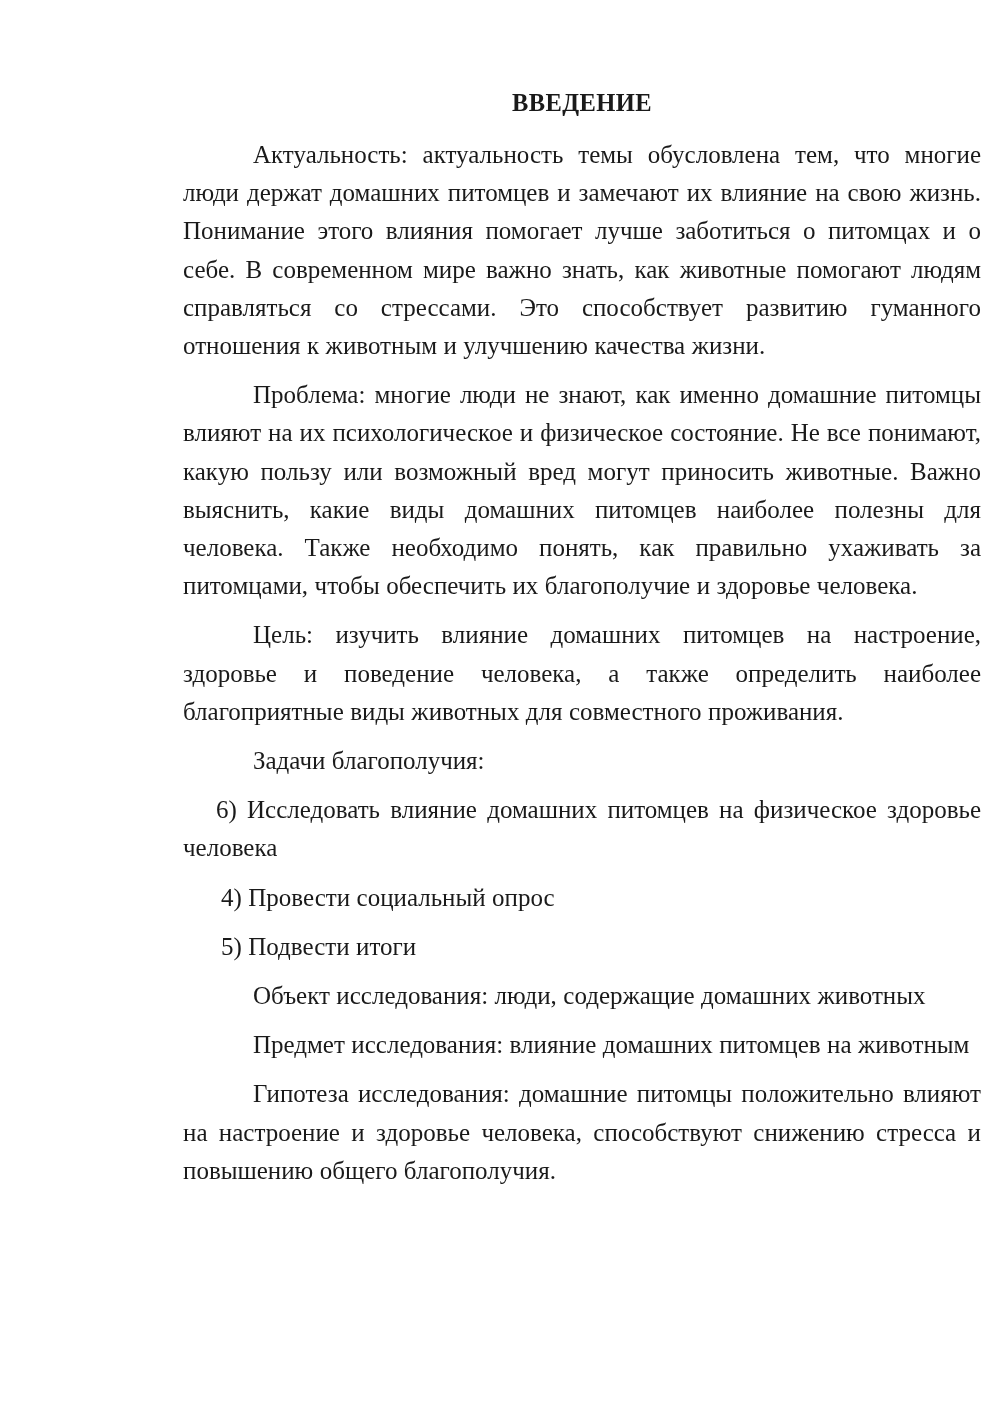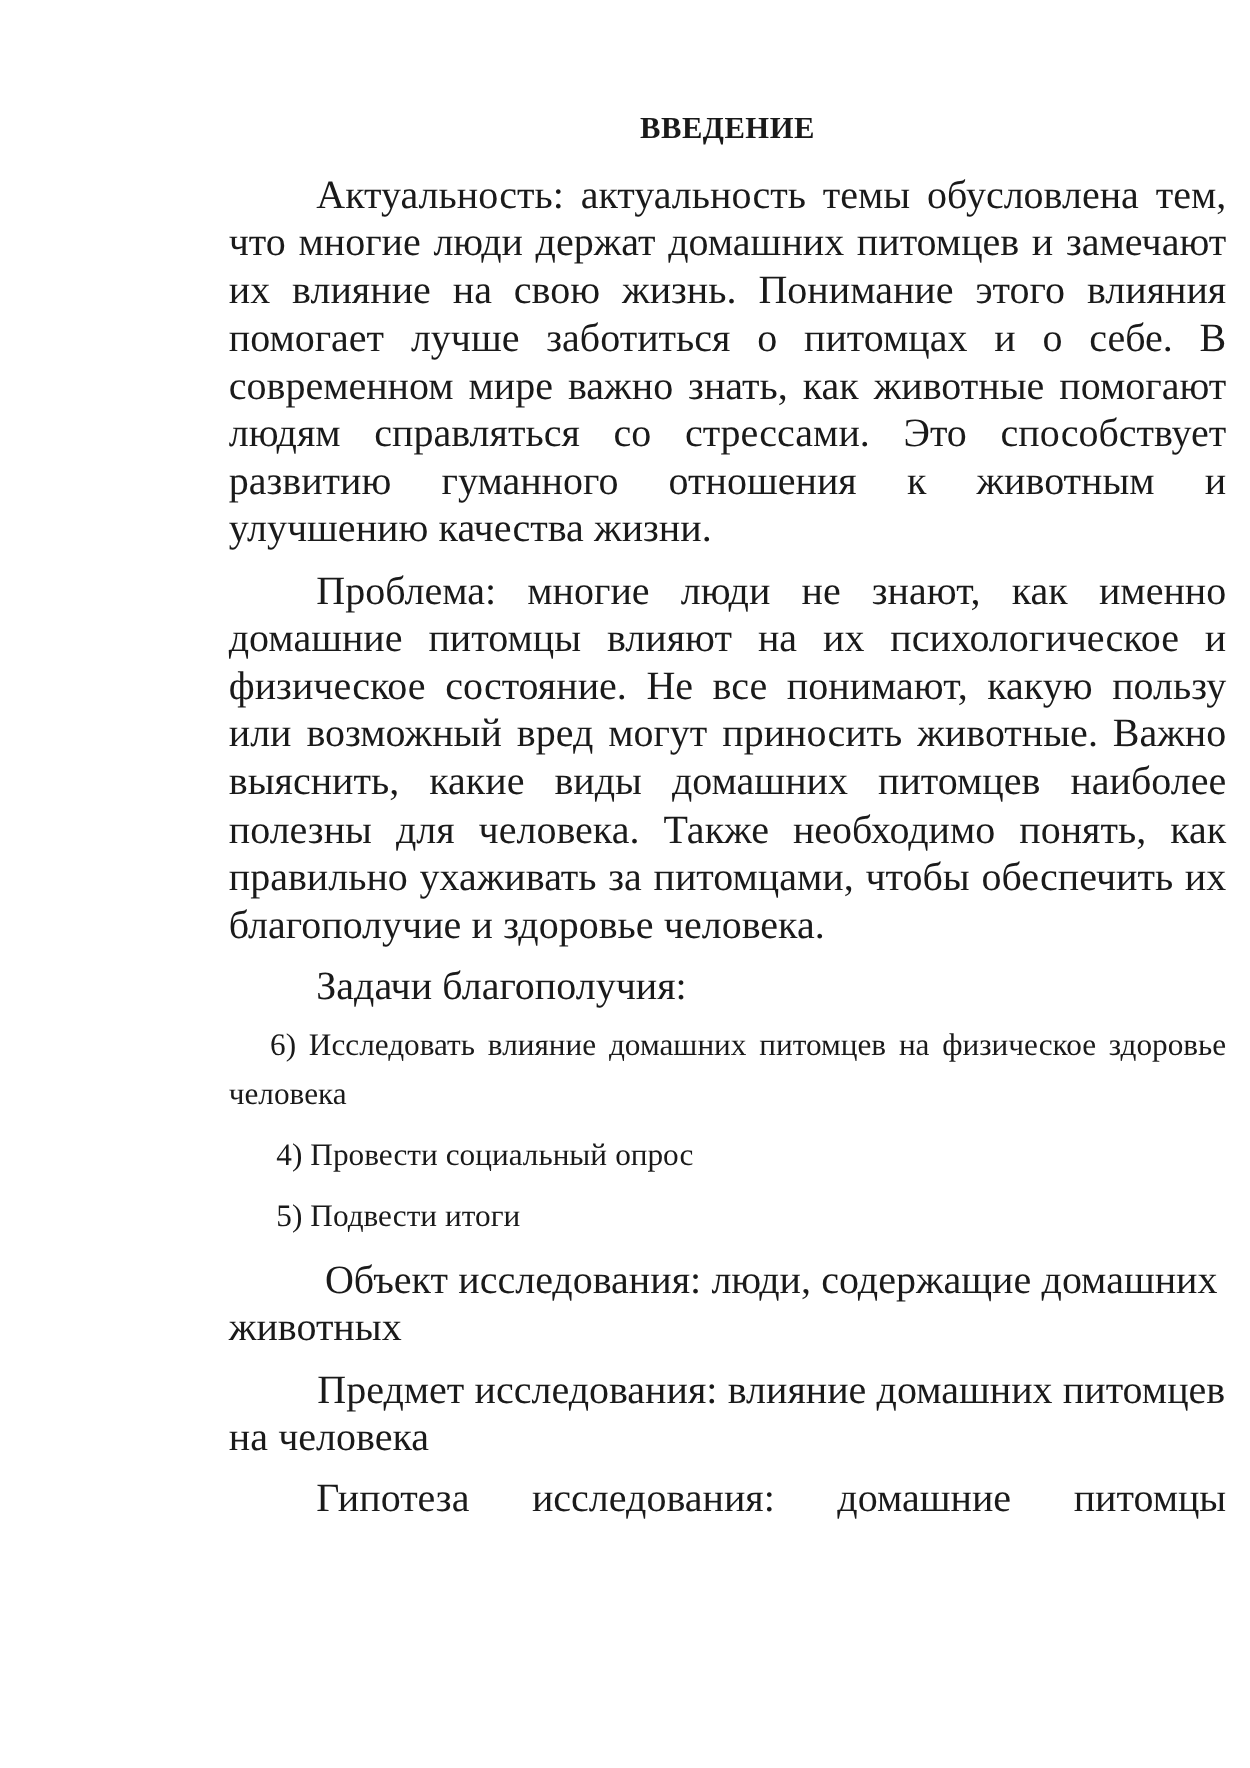--- a/index.html
+++ b/index.html
@@ -38,21 +38,21 @@
   .doc-title {
     font-size: 24.5px;
     font-weight: bold;
     text-align: center;
     letter-spacing: 0.4px;
     line-height: 38px;
     margin: 0 0 14px 0;
   }
 
   .para {
-    font-size: 32px;
+    font-size: 25px;
     line-height: 38.2px;
     text-align: justify;
     text-align-last: left;
     text-justify: inter-word;
     margin: 0 0 11px 0;
     text-indent: 70px;
     word-spacing: 0.2px;
     hyphens: none;
   }
 
@@ -102,34 +102,35 @@
 <div class="page">
 
   <div class="content">
 
     <h1 class="doc-title">ВВЕДЕНИЕ</h1>
 
     <p class="para">Актуальность: актуальность темы обусловлена тем, что многие люди держат домашних питомцев и замечают их влияние на свою жизнь. Понимание этого влияния помогает лучше заботиться о питомцах и о себе. В современном мире важно знать, как животные помогают людям справляться со стрессами. Это способствует развитию гуманного отношения к животным и улучшению качества жизни.</p>
 
     <p class="para">Проблема: многие люди не знают, как именно домашние питомцы влияют на их психологическое и физическое состояние. Не все понимают, какую пользу или возможный вред могут приносить животные. Важно выяснить, какие виды домашних питомцев наиболее полезны для человека. Также необходимо понять, как правильно ухаживать за питомцами, чтобы обеспечить их благополучие и здоровье человека.</p>
 
+    <p class="para">Цель: изучить влияние домашних питомцев на настроение, здоровье и поведение человека, а также определить наиболее благоприятные виды животных для совместного проживания.</p>
 
     <p class="para short">Задачи благополучия:</p>
 
 
 
     <p class="list-item">6) Исследовать влияние домашних питомцев на физическое здоровье человека</p>
 
     <p class="list-item narrow">4) Провести социальный опрос</p>
 
     <p class="list-item narrow">5) Подвести итоги</p>
 
     <p class="para sub">Объект исследования: люди, содержащие домашних животных</p>
 
-    <p class="para sub">Предмет исследования: влияние домашних питомцев на человека</p>
+    <p class="para sub">Предмет исследования: влияние домашних питомцев на животным</p>
 
     <p class="para">Гипотеза исследования: домашние питомцы положительно влияют на настроение и здоровье человека, способствуют снижению стресса и повышению общего благополучия.</p>
 
   </div>
 
   <div class="page-number">3</div>
 
 </div>
 
 </body></html>

